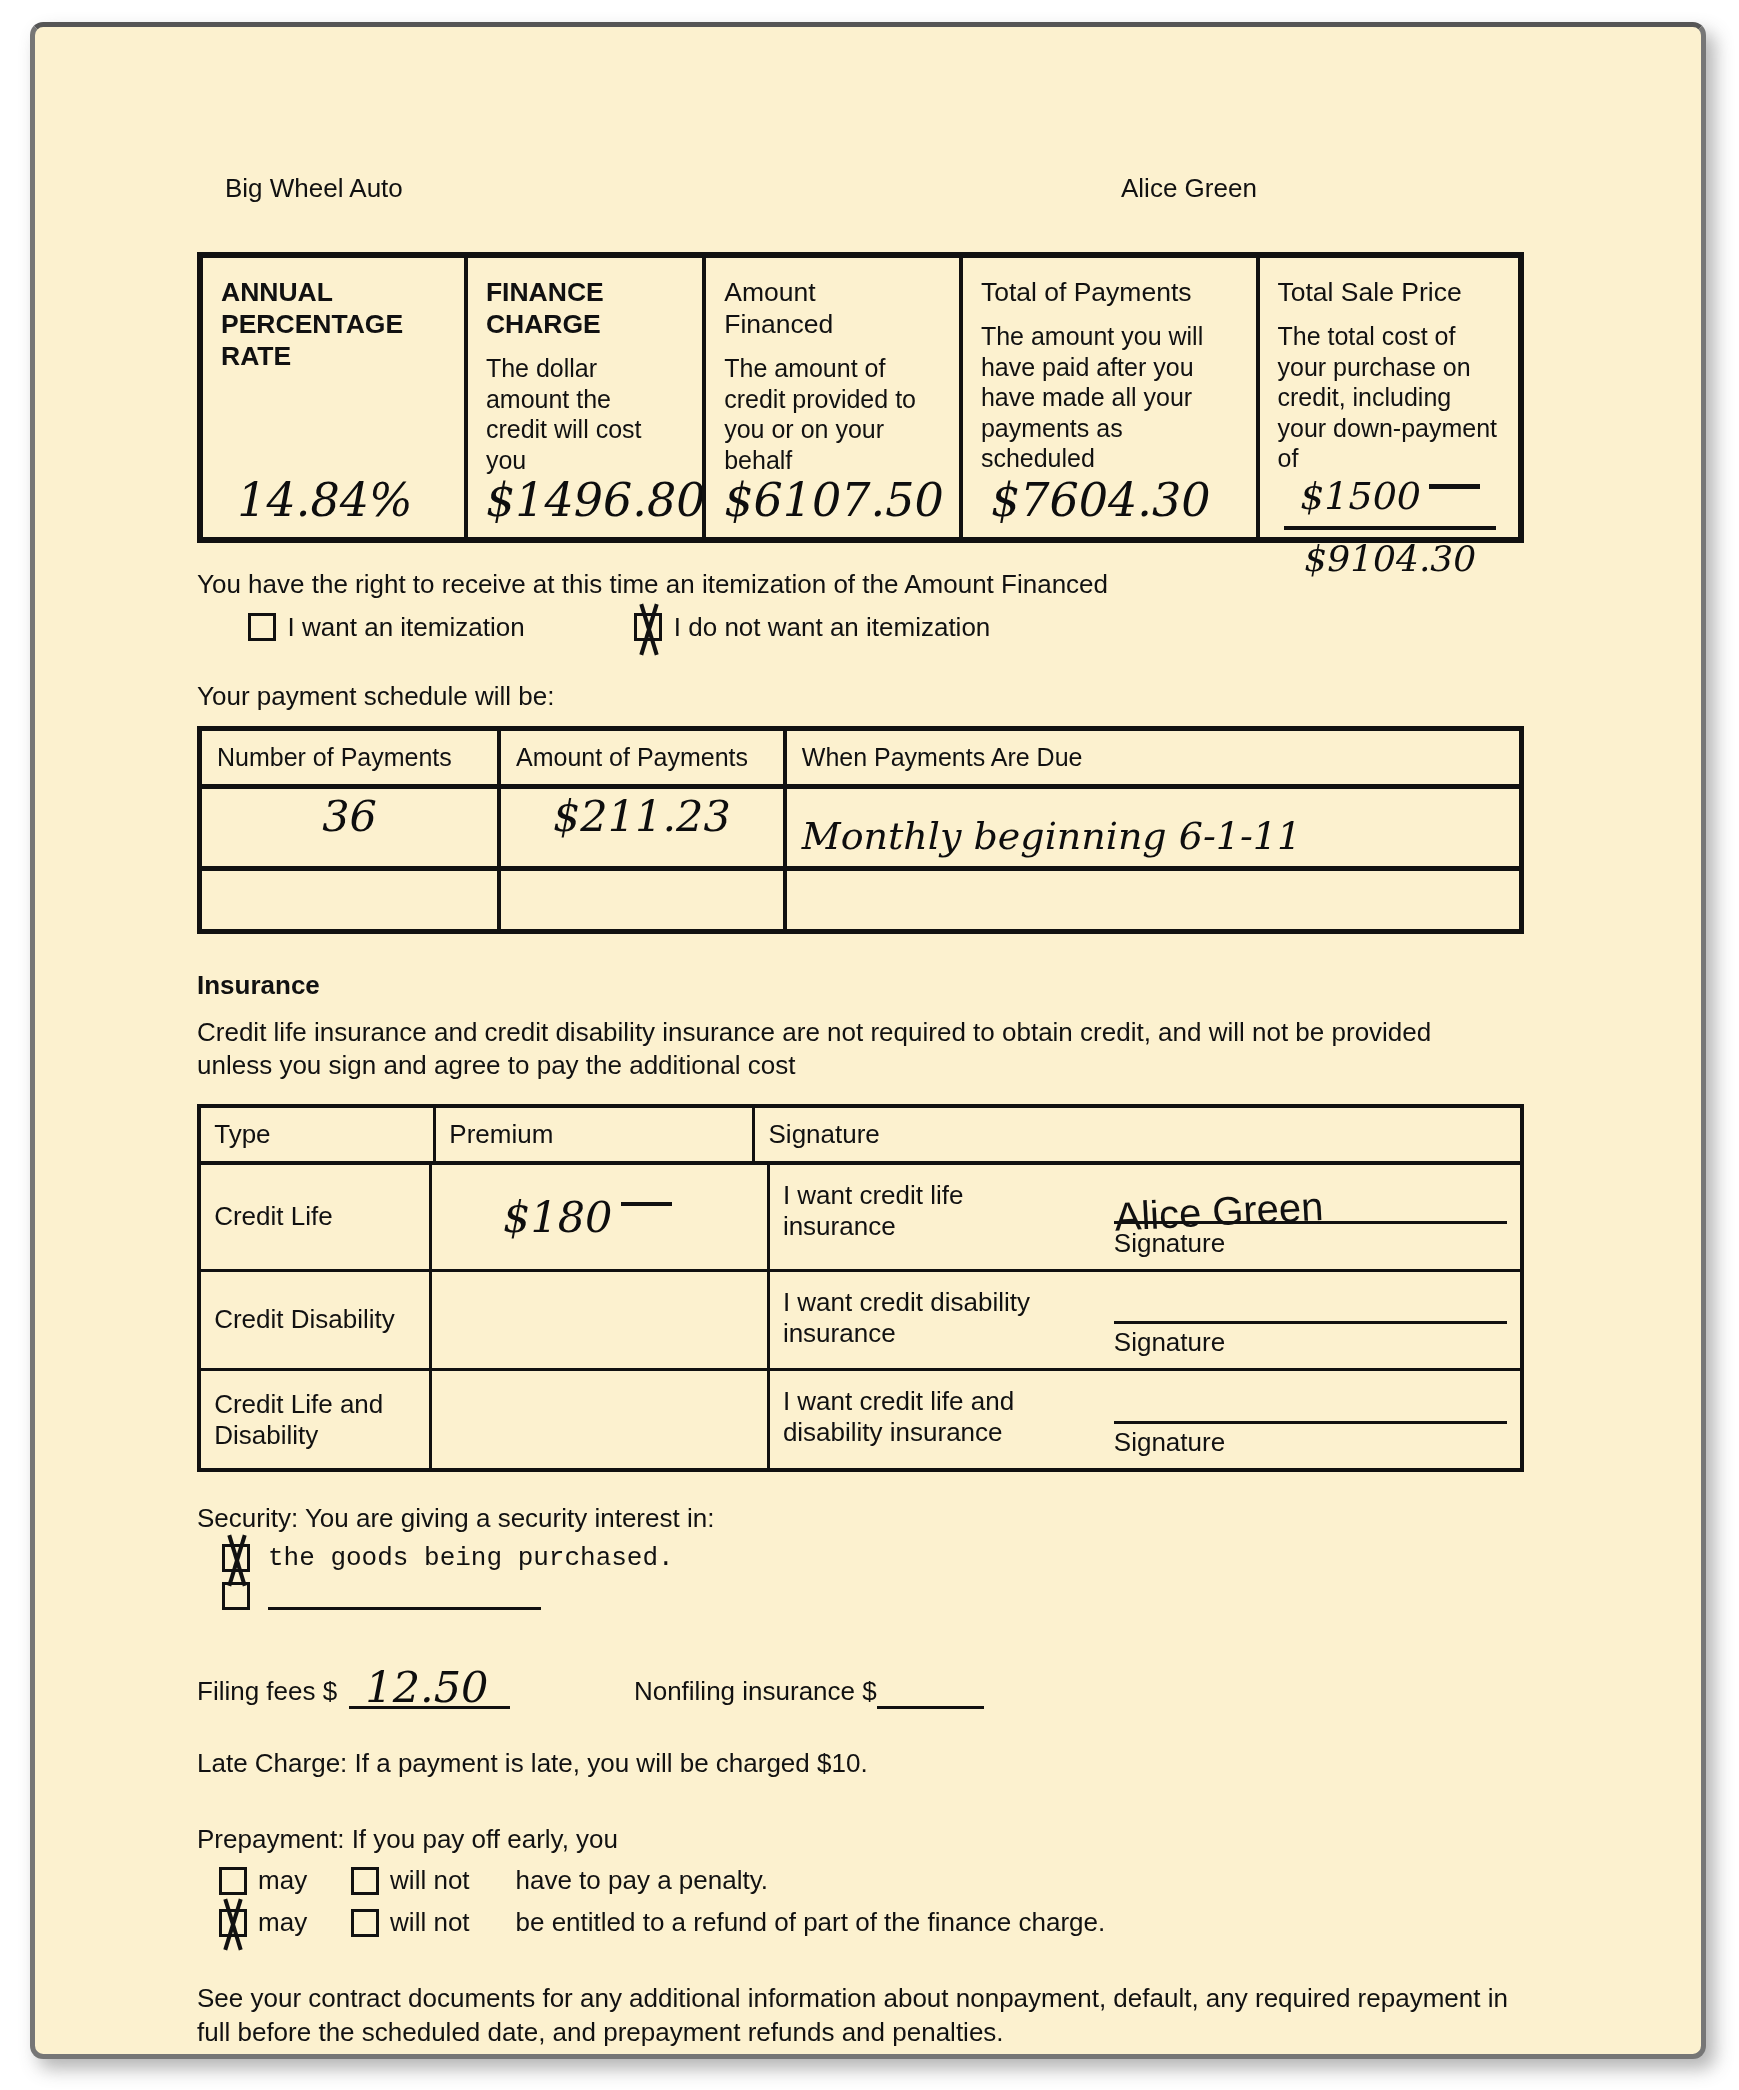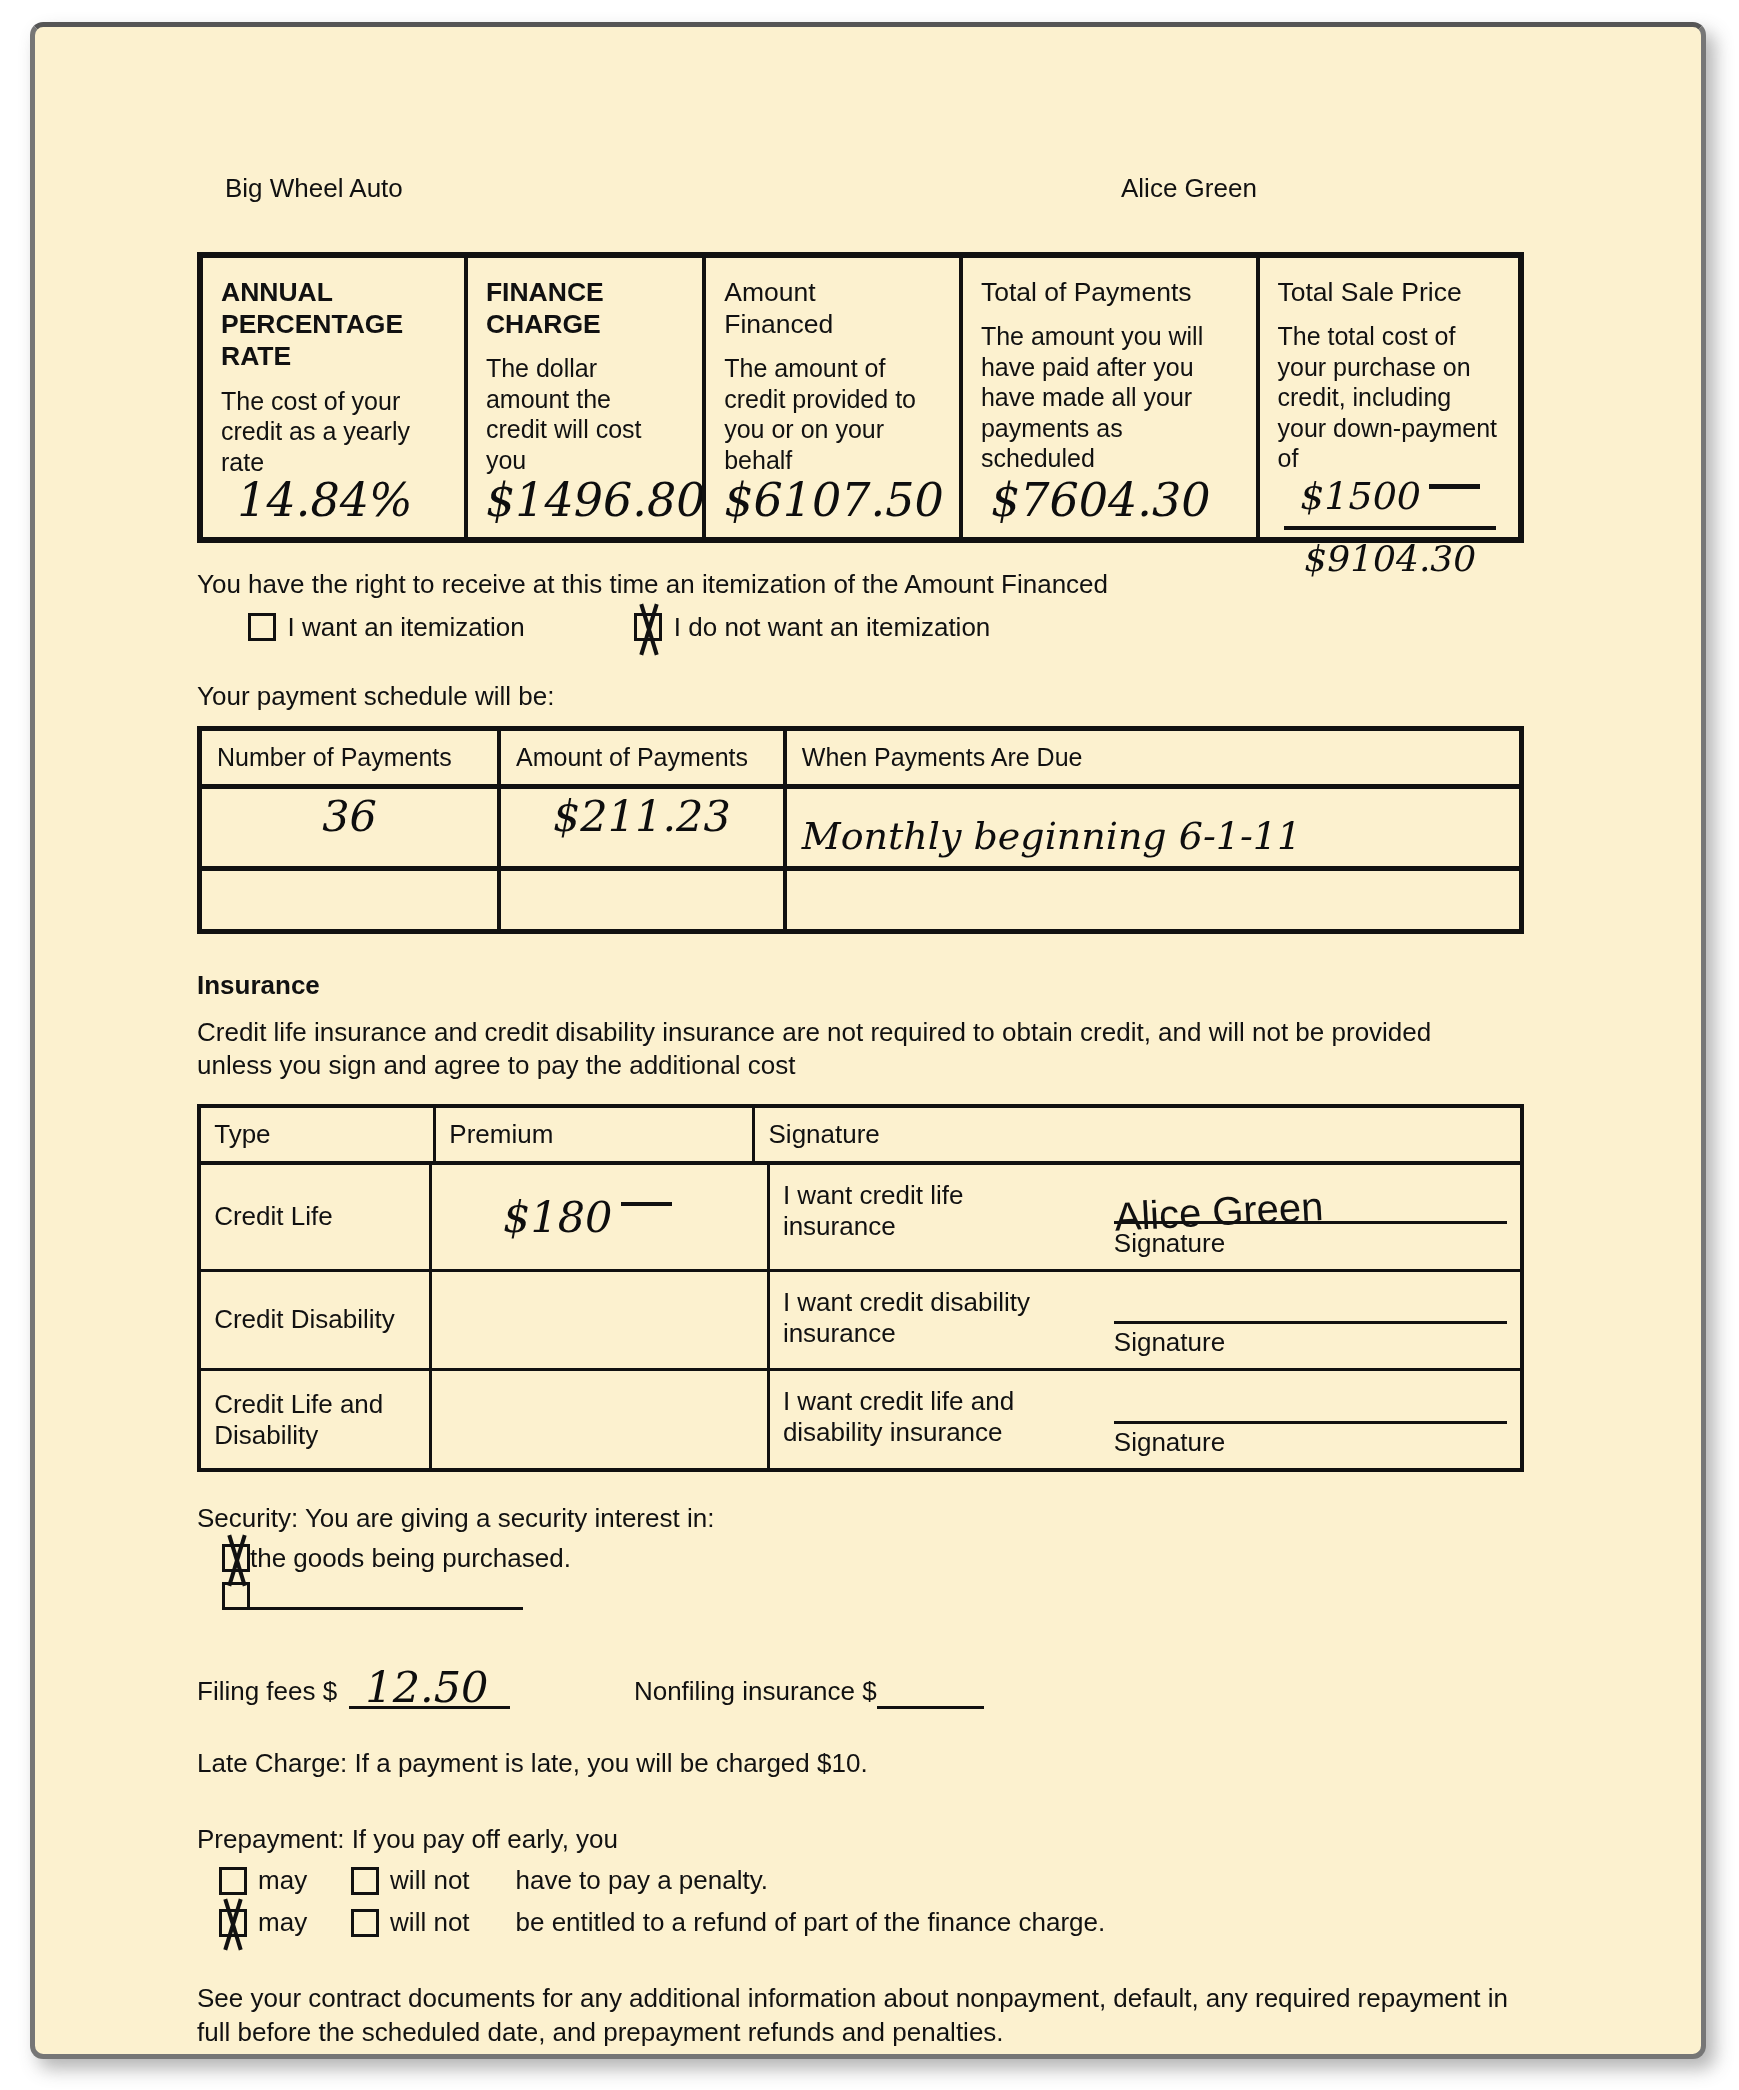--- a/index.html
+++ b/index.html
@@ -81,21 +81,21 @@
   .ins-r .ic1{display:flex;align-items:center;justify-content:center;font-size:43px;}
   .ins-sig-cell{display:flex;align-items:flex-start;margin-left:24px;}
   .ins-statement{width:273px;font-size:26px;padding-top:5px;}
   .sig-area{margin-left:auto;width:393px;padding-top:3.3px;}
   .sig-line{border-bottom:3.3px solid #111;min-height:43px;display:flex;align-items:flex-end;}
   .ins-cursive{font-size:40px;line-height:.9;transform:rotate(-3deg) translateY(8.3px);white-space:nowrap;}
   .sig-label{font-size:26px;margin-top:3.3px;}
   .ins-r2 .sig-line,.ins-r3 .sig-line{min-height:36px;}
   
   .security{margin-top:30px;}
-  .sec-opt{margin-left:25px;margin-top:6.6px;display:flex;align-items:center;}
+  .sec-opt{margin-left:25px;margin-top:6.6px;display:flex;align-items:center;gap:18px;font-family:Liberation Mono, monospace;}
   .sec-blank{display:inline-block;width:273px;border-bottom:3.3px solid #111;height:25px;}
   
   .fees{margin-top:60px;display:flex;align-items:flex-end;}
   .filing-val{font-size:43px;line-height:.8;border-bottom:3.3px solid #111;padding:0 21.5px 1.7px 16.5px;margin-left:11.6px;}
   .nonfiling{margin-left:124px;}
   .nf-blank{display:inline-block;width:107px;border-bottom:3.3px solid #111;height:25px;}
   
   .late{margin-top:38px;}
   .prepay{margin-top:43px;}
   .prepay-row{display:flex;align-items:center;margin-top:8.3px;margin-left:21.5px;}
@@ -113,21 +113,20 @@
   <div class="content">
 
     <div class="names">
       <span class="t creditor">Big Wheel Auto</span>
       <span class="t customer">Alice Green</span>
     </div>
 
     <div class="til">
       <div class="til-cell til-c0">
         <div class="til-title bold">ANNUAL PERCENTAGE RATE</div>
-        <div class="til-desc">The cost of your credit as a yearly rate</div>
         <div class="til-value hand">14.84%</div>
       </div>
       <div class="til-cell til-c1">
         <div class="til-title bold">FINANCE CHARGE</div>
         <div class="til-desc">The dollar amount the credit will cost you</div>
         <div class="til-value hand">$1496.80</div>
       </div>
       <div class="til-cell til-c2">
         <div class="til-title">Amount Financed</div>
         <div class="til-desc">The amount of credit provided to you or on your behalf</div>

